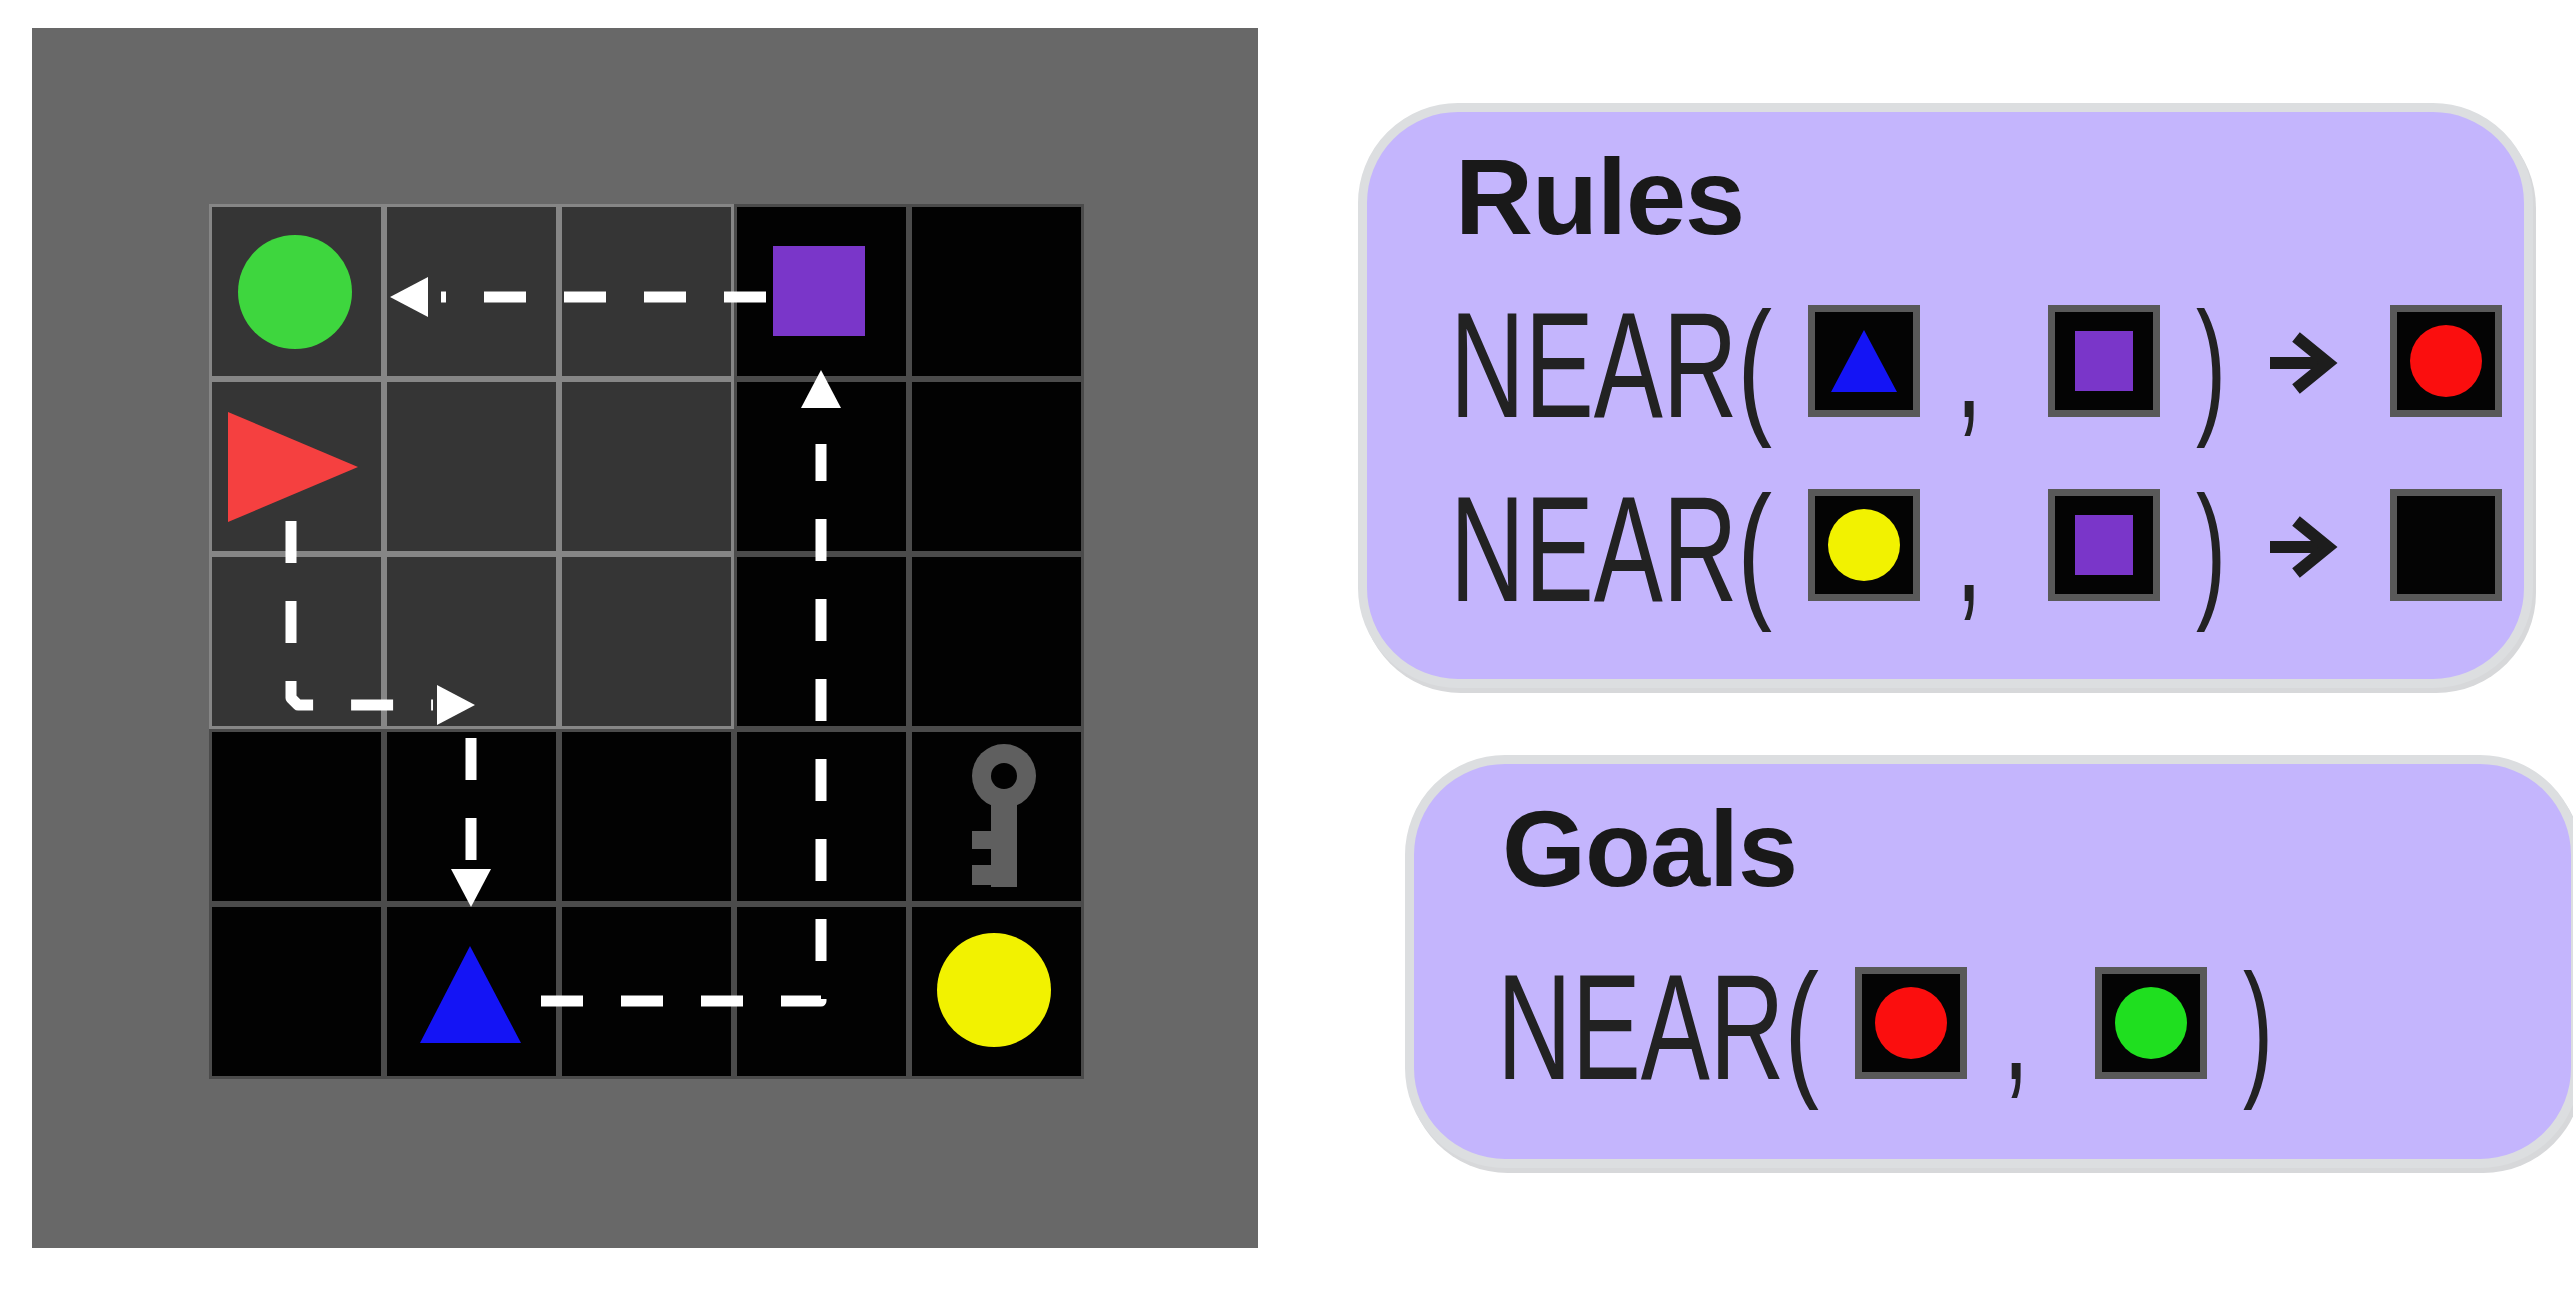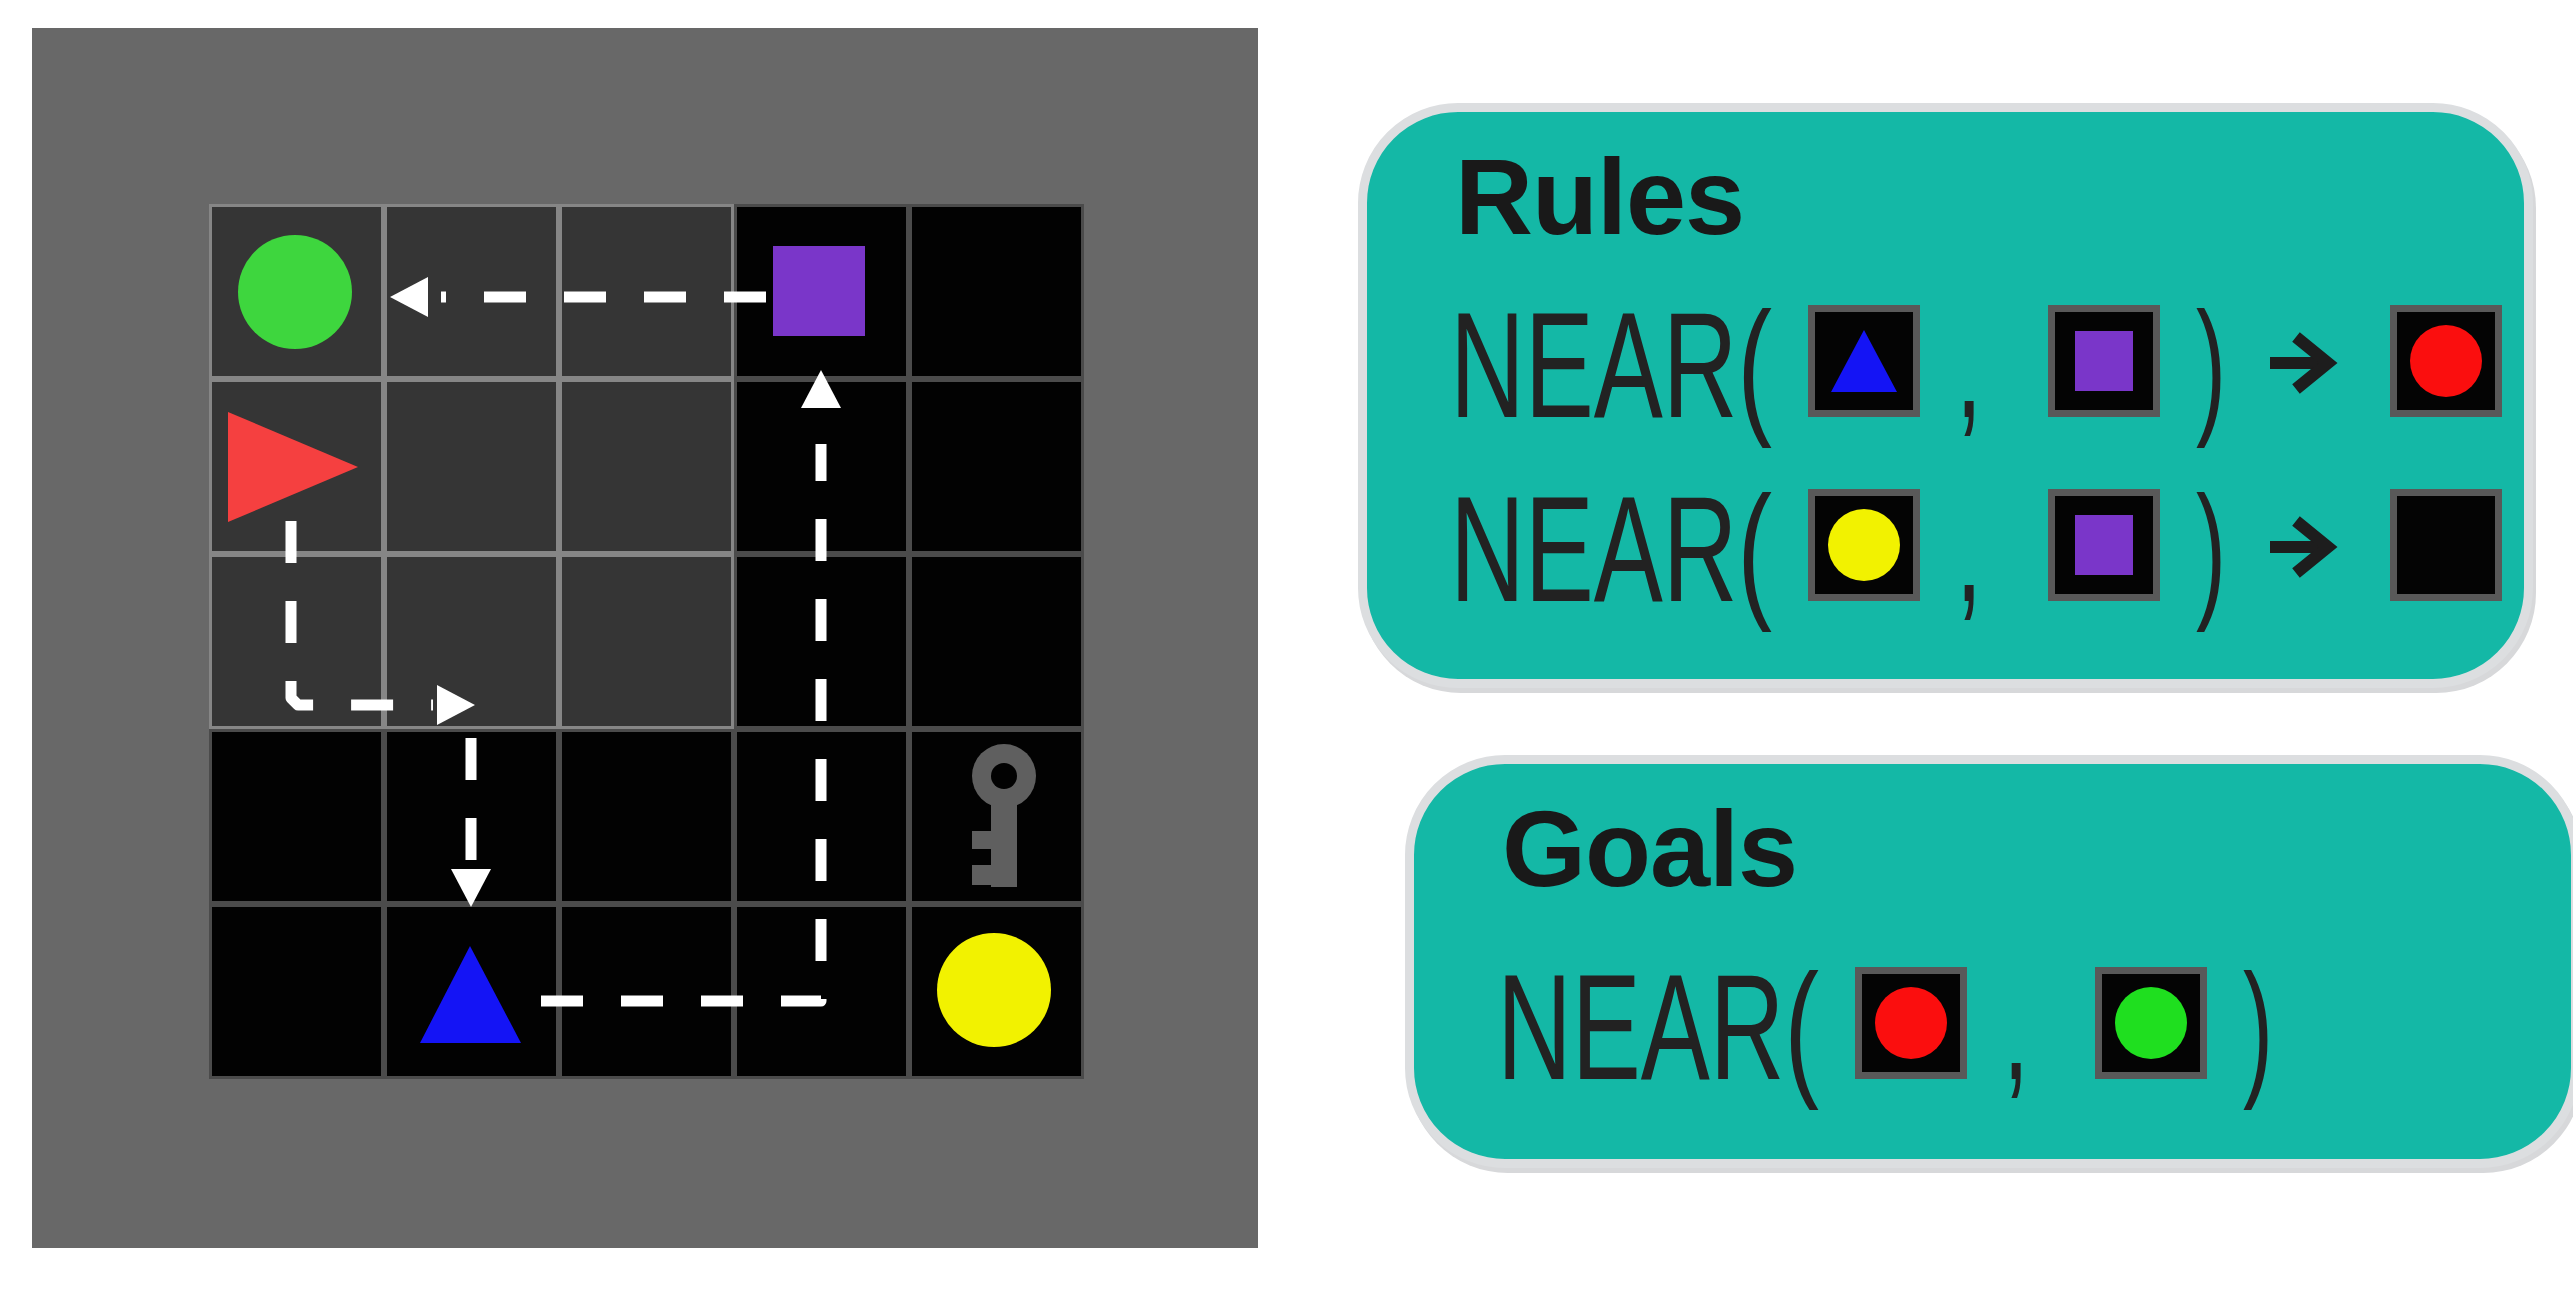--- a/index.html
+++ b/index.html
@@ -8,21 +8,21 @@
 
   
   #board-frame{position:absolute;}
   #grid{position:absolute;}
   .cell{position:absolute;width:175px;height:175px;box-sizing:border-box;}
   .cell.black{background:#020202;border:3px solid #4b4b4b;}
   .cell.room{background:#353535;border:3px solid #868686;}
   #board-overlay{position:absolute;pointer-events:none;}
 
   
-  .panel{position:absolute;left:1358px;width:1175px;background:#14b8a6;
+  .panel{position:absolute;left:1358px;width:1175px;background:#c4b5fd;
          border:9px solid #dcdee0;border-radius:100px;box-sizing:border-box;
          box-shadow:3px 5px 0 0 #d7d8da;}
   #rules-panel{top:103px;height:585px;}
   #goals-panel{top:755px;height:413px;margin-left:47px;}
   .panel-title{position:absolute;left:88px;top:26px;font-size:108px;font-weight:700;
                color:#191919;line-height:1.1;letter-spacing:-1px;}
   .rule-line{position:absolute;left:83px;height:162px;display:flex;align-items:flex-start;gap:36px;}
   .chunk-svg{display:block;overflow:visible;}
   .tile{width:112px;height:112px;background:#040404;border:7px solid #595959;
         box-sizing:border-box;margin-top:6px;display:flex;align-items:center;justify-content:center;flex:none;}

